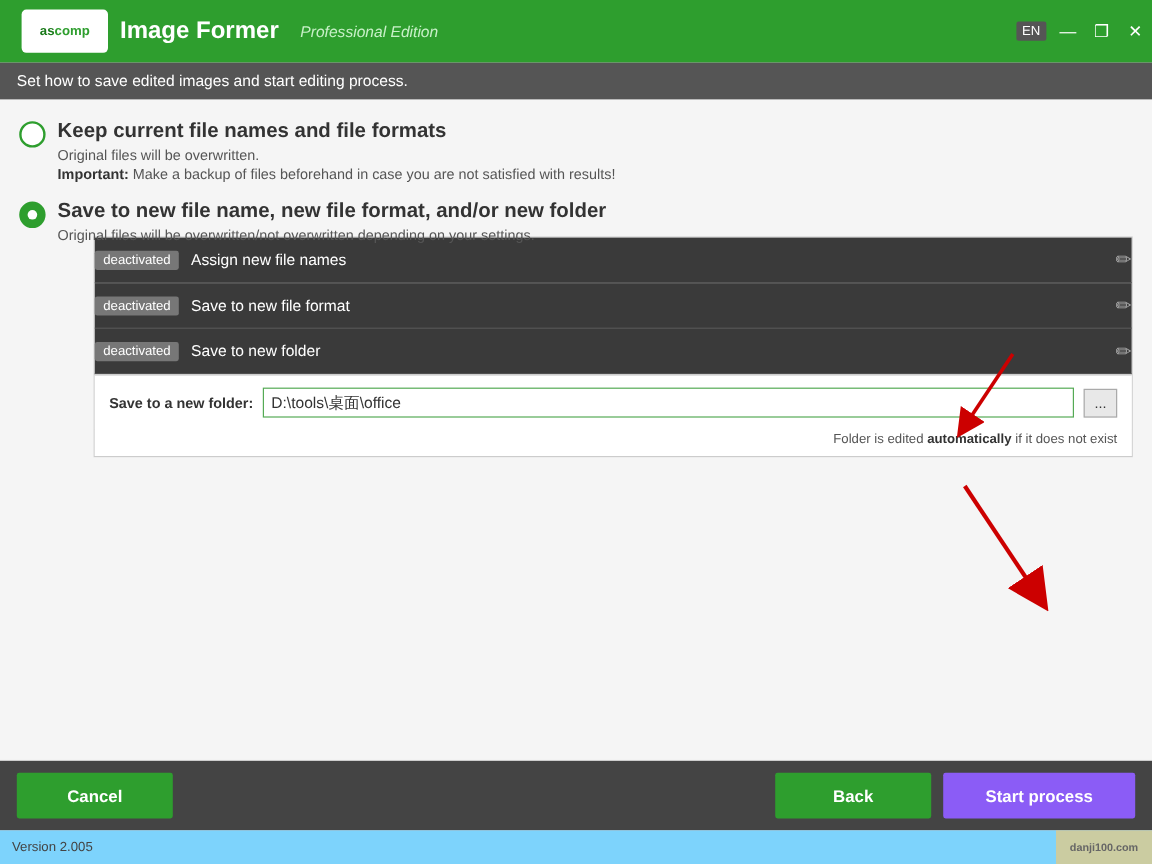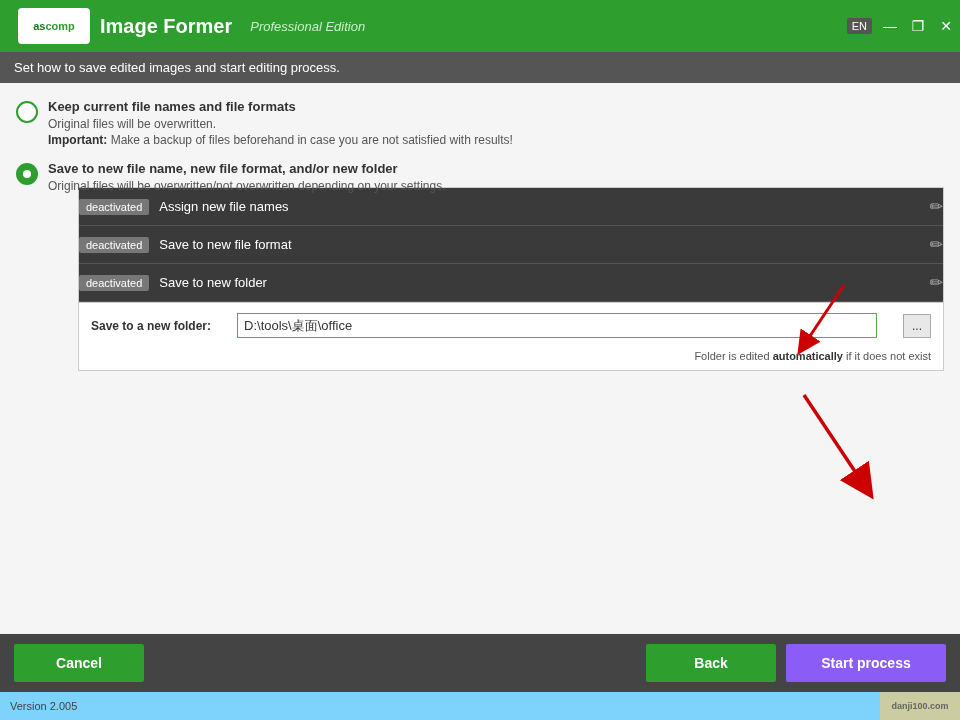--- a/index.html
+++ b/index.html
@@ -118,21 +118,21 @@
     }
     .radio-circle.selected::after {
       content: '';
       width: 8px;
       height: 8px;
       border-radius: 50%;
       background: #fff;
     }
     .option-label {
       font-weight: bold;
-      font-size: 13px;
+      font-size: 17px;
       color: #333;
     }
     .option-desc {
       color: #555;
       font-size: 12px;
       margin-top: 3px;
     }
     .option-important {
       color: #555;
       font-size: 12px;
@@ -178,21 +178,21 @@
       color: #aaa;
       font-size: 16px;
       cursor: pointer;
     }
 
     
     #folder-row {
       display: flex;
       align-items: center;
       padding: 10px 12px;
-      gap: 26px;
+      gap: 8px;
       background: #fff;
       border-top: 1px solid #ccc;
     }
     #folder-label {
       font-weight: bold;
       font-size: 12px;
       color: #333;
       white-space: nowrap;
     }
     #folder-input {

